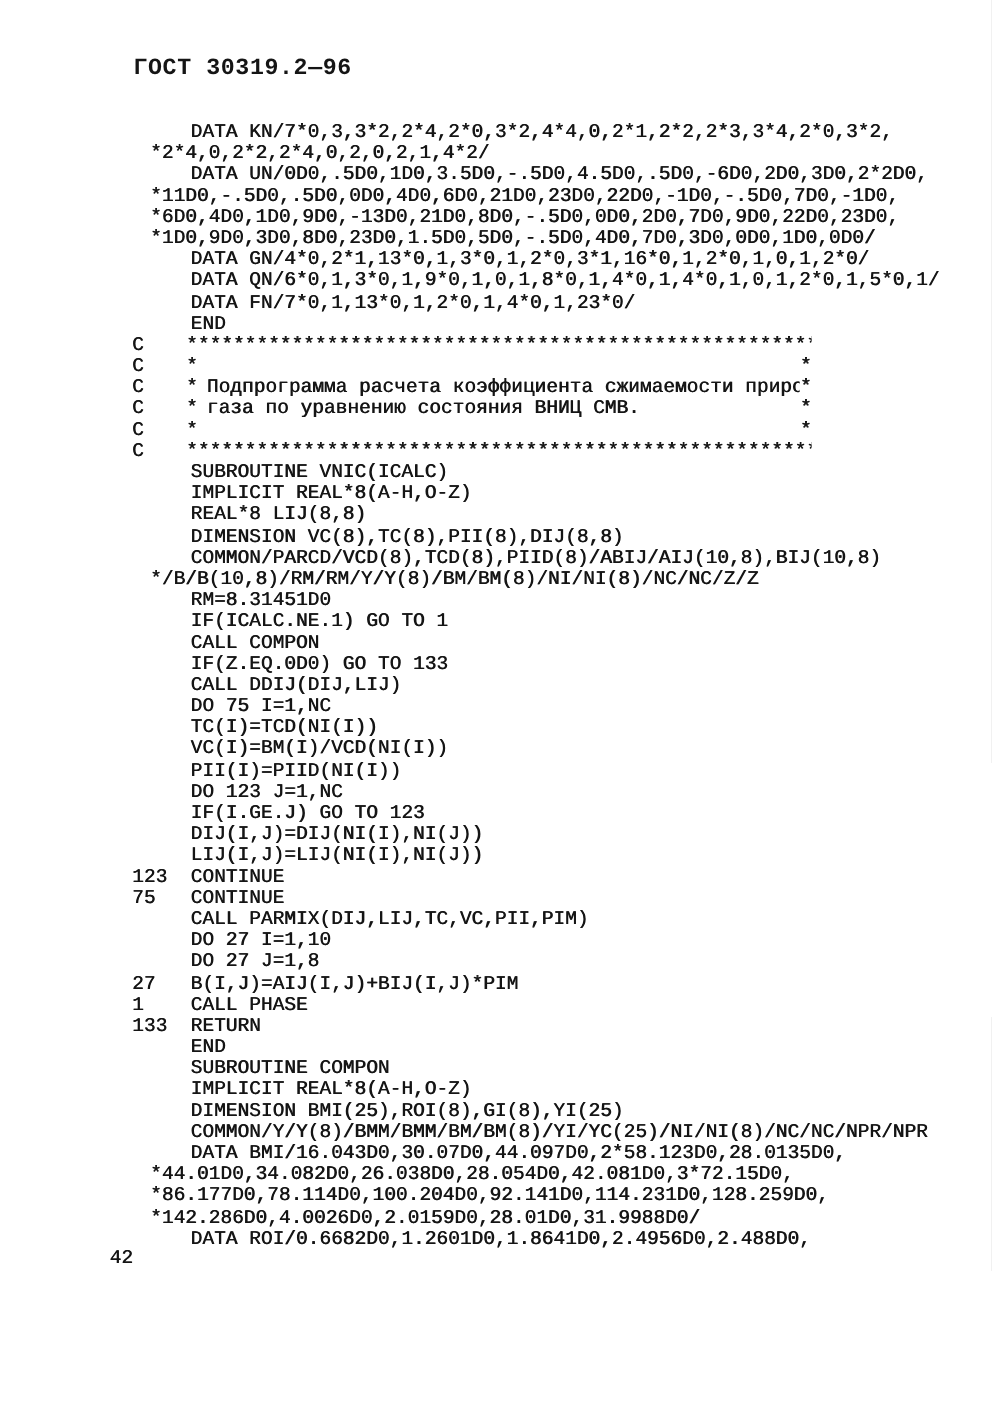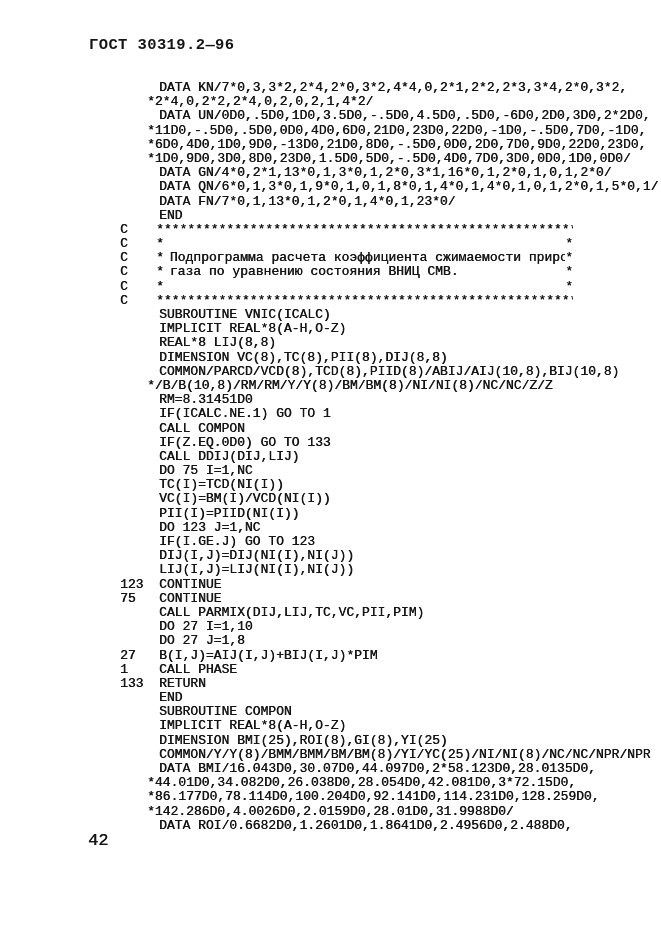--- a/index.html
+++ b/index.html
@@ -15,35 +15,34 @@
   .doc-header {
     position:absolute; left:89px; top:36px;
     font-size:15.5px; font-weight:bold; letter-spacing:0.4px;
     white-space:pre;
   }
   .listing {
     position:absolute; left:0; top:81px; right:0;
     font-size:13px; line-height:14.2px;
     white-space:pre;
     text-shadow:0.4px 0 0 currentColor; 
-    padding-left:32px;
   }
   .row { position:relative; height:14.2px; }
   .lab  { position:absolute; left:88px; top:0; }
   .body { position:absolute; left:127px; top:0; }
-  .row.cont .body { left:115px; }
+  .row.cont .body { left:100px; }
   .row.comment .body,
   .row.comment-frame .body {
     left:124px; width:417px; overflow:hidden;
   }
   .row.comment-frame .body { display:flex; }
   .row.comment-frame .mid { flex:1; margin-left:6px; overflow:hidden; }
   .page-number {
-    position:absolute; left:88px; top:831px;
-    font-size:17px;
+    position:absolute; left:73px; top:831px;
+    font-size:13px;
     text-shadow:0.4px 0 0 currentColor;
   }
 </style>
 </head>
 <body>
 
 <div class="page">
   <div class="doc-header">ГОСТ 30319.2—96</div>
 
   <div class="listing"><div class="row code"><span class="lab"></span><span class="body">DATA KN/7*0,3,3*2,2*4,2*0,3*2,4*4,0,2*1,2*2,2*3,3*4,2*0,3*2,</span></div><div class="row cont"><span class="lab"></span><span class="body">*2*4,0,2*2,2*4,0,2,0,2,1,4*2/</span></div><div class="row code"><span class="lab"></span><span class="body">DATA UN/0D0,.5D0,1D0,3.5D0,-.5D0,4.5D0,.5D0,-6D0,2D0,3D0,2*2D0,</span></div><div class="row cont"><span class="lab"></span><span class="body">*11D0,-.5D0,.5D0,0D0,4D0,6D0,21D0,23D0,22D0,-1D0,-.5D0,7D0,-1D0,</span></div><div class="row cont"><span class="lab"></span><span class="body">*6D0,4D0,1D0,9D0,-13D0,21D0,8D0,-.5D0,0D0,2D0,7D0,9D0,22D0,23D0,</span></div><div class="row cont"><span class="lab"></span><span class="body">*1D0,9D0,3D0,8D0,23D0,1.5D0,5D0,-.5D0,4D0,7D0,3D0,0D0,1D0,0D0/</span></div><div class="row code"><span class="lab"></span><span class="body">DATA GN/4*0,2*1,13*0,1,3*0,1,2*0,3*1,16*0,1,2*0,1,0,1,2*0/</span></div><div class="row code"><span class="lab"></span><span class="body">DATA QN/6*0,1,3*0,1,9*0,1,0,1,8*0,1,4*0,1,4*0,1,0,1,2*0,1,5*0,1/</span></div><div class="row code"><span class="lab"></span><span class="body">DATA FN/7*0,1,13*0,1,2*0,1,4*0,1,23*0/</span></div><div class="row code"><span class="lab"></span><span class="body">END</span></div><div class="row comment"><span class="lab">C</span><span class="body">****************************************************************************</span></div><div class="row comment-frame"><span class="lab">C</span><span class="body"><span>*</span><span class="mid"></span><span>*</span></span></div><div class="row comment-frame"><span class="lab">C</span><span class="body"><span>*</span><span class="mid">Подпрограмма расчета коэффициента сжимаемости природного</span><span>*</span></span></div><div class="row comment-frame"><span class="lab">C</span><span class="body"><span>*</span><span class="mid">газа по уравнению состояния ВНИЦ СМВ.</span><span>*</span></span></div><div class="row comment-frame"><span class="lab">C</span><span class="body"><span>*</span><span class="mid"></span><span>*</span></span></div><div class="row comment"><span class="lab">C</span><span class="body">****************************************************************************</span></div><div class="row code"><span class="lab"></span><span class="body">SUBROUTINE VNIC(ICALC)</span></div><div class="row code"><span class="lab"></span><span class="body">IMPLICIT REAL*8(A-H,O-Z)</span></div><div class="row code"><span class="lab"></span><span class="body">REAL*8 LIJ(8,8)</span></div><div class="row code"><span class="lab"></span><span class="body">DIMENSION VC(8),TC(8),PII(8),DIJ(8,8)</span></div><div class="row code"><span class="lab"></span><span class="body">COMMON/PARCD/VCD(8),TCD(8),PIID(8)/ABIJ/AIJ(10,8),BIJ(10,8)</span></div><div class="row cont"><span class="lab"></span><span class="body">*/B/B(10,8)/RM/RM/Y/Y(8)/BM/BM(8)/NI/NI(8)/NC/NC/Z/Z</span></div><div class="row code"><span class="lab"></span><span class="body">RM=8.31451D0</span></div><div class="row code"><span class="lab"></span><span class="body">IF(ICALC.NE.1) GO TO 1</span></div><div class="row code"><span class="lab"></span><span class="body">CALL COMPON</span></div><div class="row code"><span class="lab"></span><span class="body">IF(Z.EQ.0D0) GO TO 133</span></div><div class="row code"><span class="lab"></span><span class="body">CALL DDIJ(DIJ,LIJ)</span></div><div class="row code"><span class="lab"></span><span class="body">DO 75 I=1,NC</span></div><div class="row code"><span class="lab"></span><span class="body">TC(I)=TCD(NI(I))</span></div><div class="row code"><span class="lab"></span><span class="body">VC(I)=BM(I)/VCD(NI(I))</span></div><div class="row code"><span class="lab"></span><span class="body">PII(I)=PIID(NI(I))</span></div><div class="row code"><span class="lab"></span><span class="body">DO 123 J=1,NC</span></div><div class="row code"><span class="lab"></span><span class="body">IF(I.GE.J) GO TO 123</span></div><div class="row code"><span class="lab"></span><span class="body">DIJ(I,J)=DIJ(NI(I),NI(J))</span></div><div class="row code"><span class="lab"></span><span class="body">LIJ(I,J)=LIJ(NI(I),NI(J))</span></div><div class="row code"><span class="lab">123</span><span class="body">CONTINUE</span></div><div class="row code"><span class="lab">75</span><span class="body">CONTINUE</span></div><div class="row code"><span class="lab"></span><span class="body">CALL PARMIX(DIJ,LIJ,TC,VC,PII,PIM)</span></div><div class="row code"><span class="lab"></span><span class="body">DO 27 I=1,10</span></div><div class="row code"><span class="lab"></span><span class="body">DO 27 J=1,8</span></div><div class="row code"><span class="lab">27</span><span class="body">B(I,J)=AIJ(I,J)+BIJ(I,J)*PIM</span></div><div class="row code"><span class="lab">1</span><span class="body">CALL PHASE</span></div><div class="row code"><span class="lab">133</span><span class="body">RETURN</span></div><div class="row code"><span class="lab"></span><span class="body">END</span></div><div class="row code"><span class="lab"></span><span class="body">SUBROUTINE COMPON</span></div><div class="row code"><span class="lab"></span><span class="body">IMPLICIT REAL*8(A-H,O-Z)</span></div><div class="row code"><span class="lab"></span><span class="body">DIMENSION BMI(25),ROI(8),GI(8),YI(25)</span></div><div class="row code"><span class="lab"></span><span class="body">COMMON/Y/Y(8)/BMM/BMM/BM/BM(8)/YI/YC(25)/NI/NI(8)/NC/NC/NPR/NPR</span></div><div class="row code"><span class="lab"></span><span class="body">DATA BMI/16.043D0,30.07D0,44.097D0,2*58.123D0,28.0135D0,</span></div><div class="row cont"><span class="lab"></span><span class="body">*44.01D0,34.082D0,26.038D0,28.054D0,42.081D0,3*72.15D0,</span></div><div class="row cont"><span class="lab"></span><span class="body">*86.177D0,78.114D0,100.204D0,92.141D0,114.231D0,128.259D0,</span></div><div class="row cont"><span class="lab"></span><span class="body">*142.286D0,4.0026D0,2.0159D0,28.01D0,31.9988D0/</span></div><div class="row code"><span class="lab"></span><span class="body">DATA ROI/0.6682D0,1.2601D0,1.8641D0,2.4956D0,2.488D0,</span></div></div>

